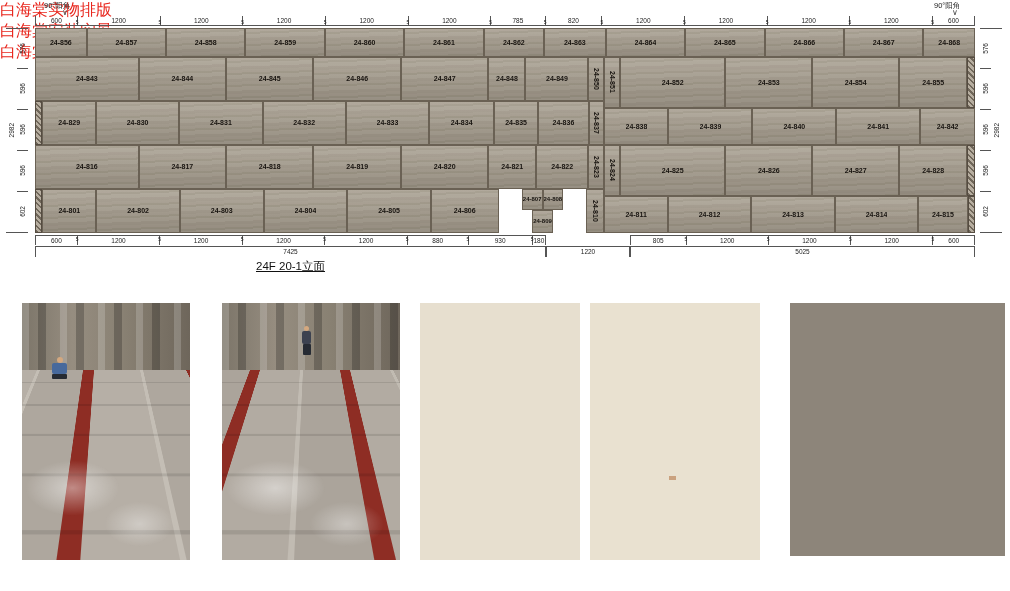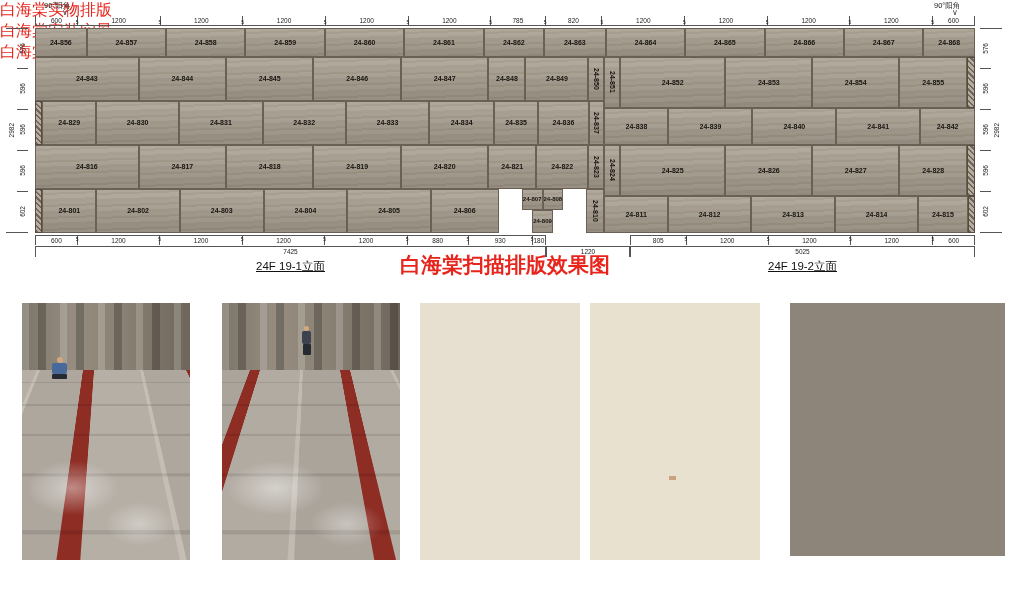--- a/index.html
+++ b/index.html
@@ -499,26 +499,22 @@
       <span class="dim-joint">5</span>
       <span class="dim-seg" style="flex-grow: 1200;">1200</span>
       <span class="dim-joint">5</span>
       <span class="dim-seg" style="flex-grow: 600;">600</span>
     </div>
   <div class="total-row" style="left:630px;top:246px;width:345px;">
     <span>5025</span>
   </div>
 
   <div class="wall-caption" style="left:35px;width:511px;">
-    <span>24F 19-1立面</span>
-  </div>
-  <div class="wall-caption" style="left:630px;width:345px;">
-    <span>24F 19-2立面</span>
-  </div>
-  <div class="sheet-title" style="color:#e8251c;">白海棠扫描排版效果图</div>
+    <span>24F 20-1立面</span>
+  </div>
 
   <div class="photo" style="left:22px;width:168px;">
     <div class="layer f-top"></div>
     <div class="layer f-floorwrap">
         <div class="f-floor"></div>
       </div>
     <div class="layer f-sheen"></div>
     <div class="worker" style="left:18%;top:21%;">
       <div class="w-head"></div>
         <div class="w-body" style="width:15px;height:11px;"></div>

